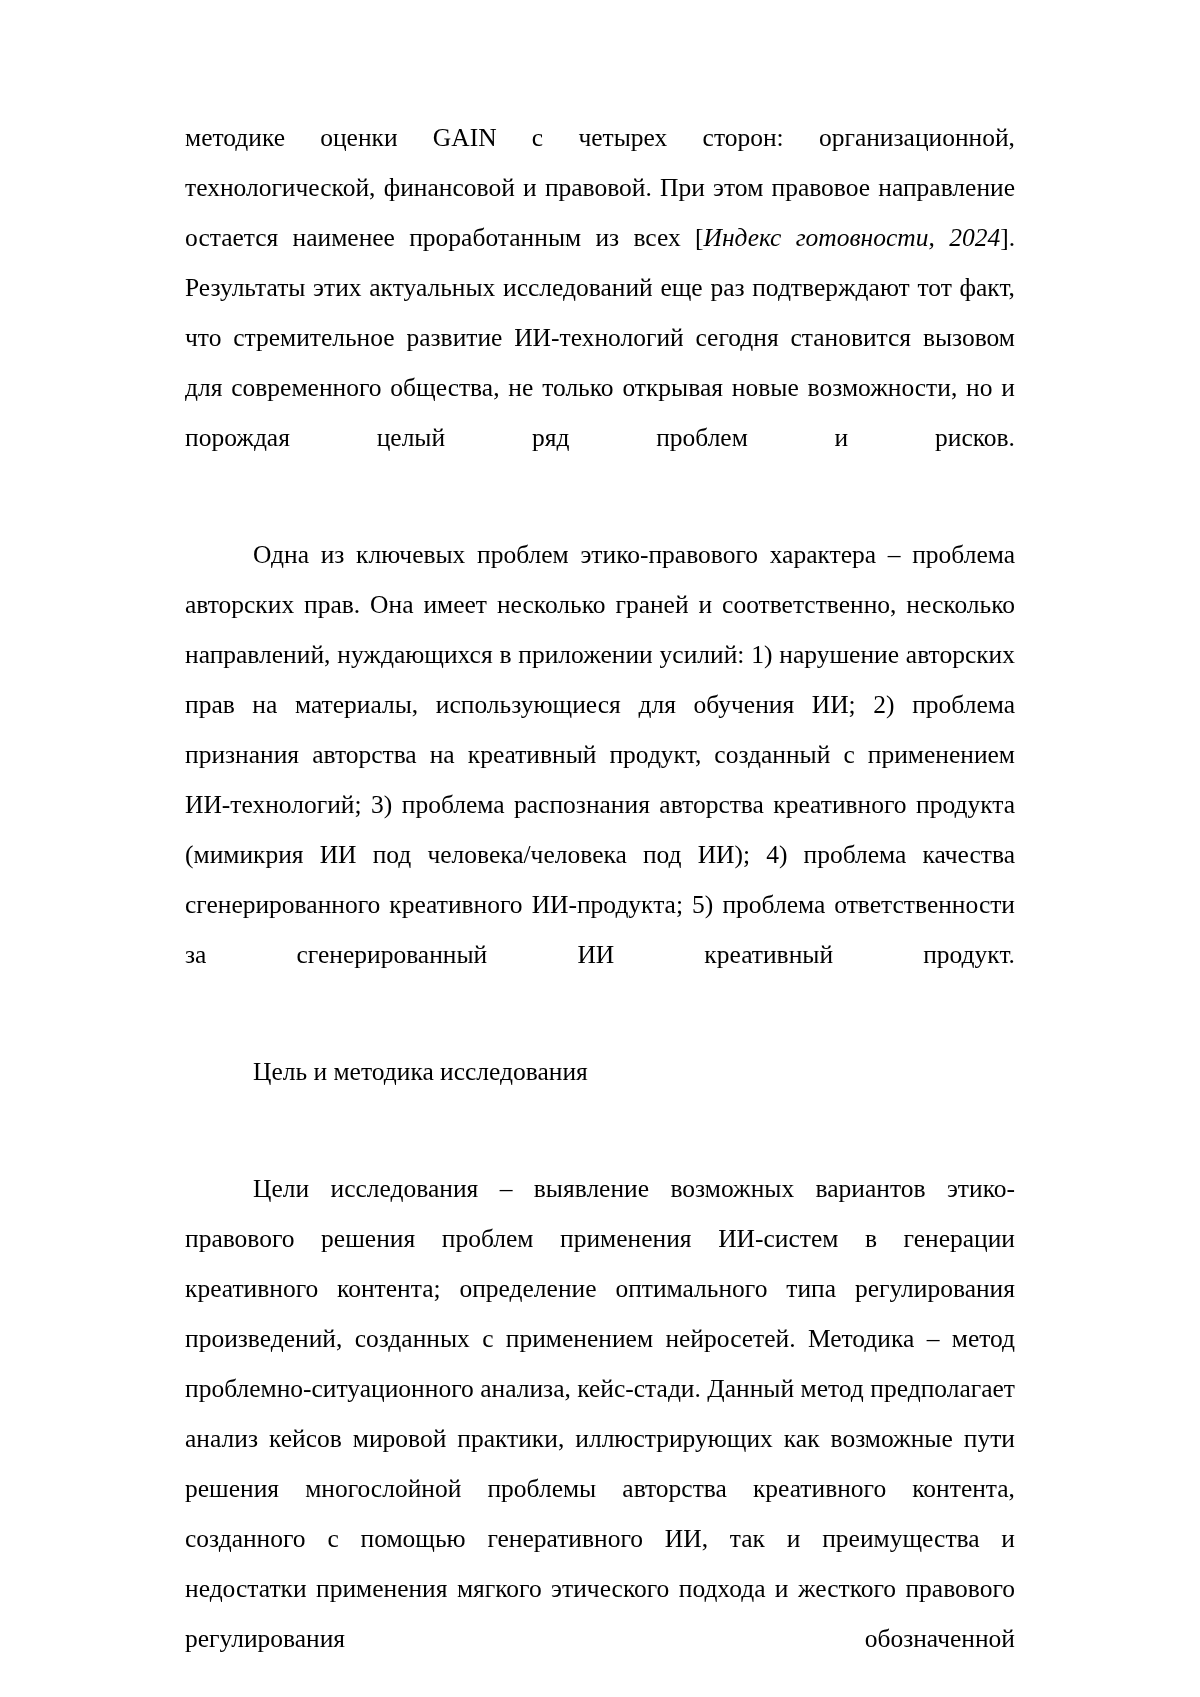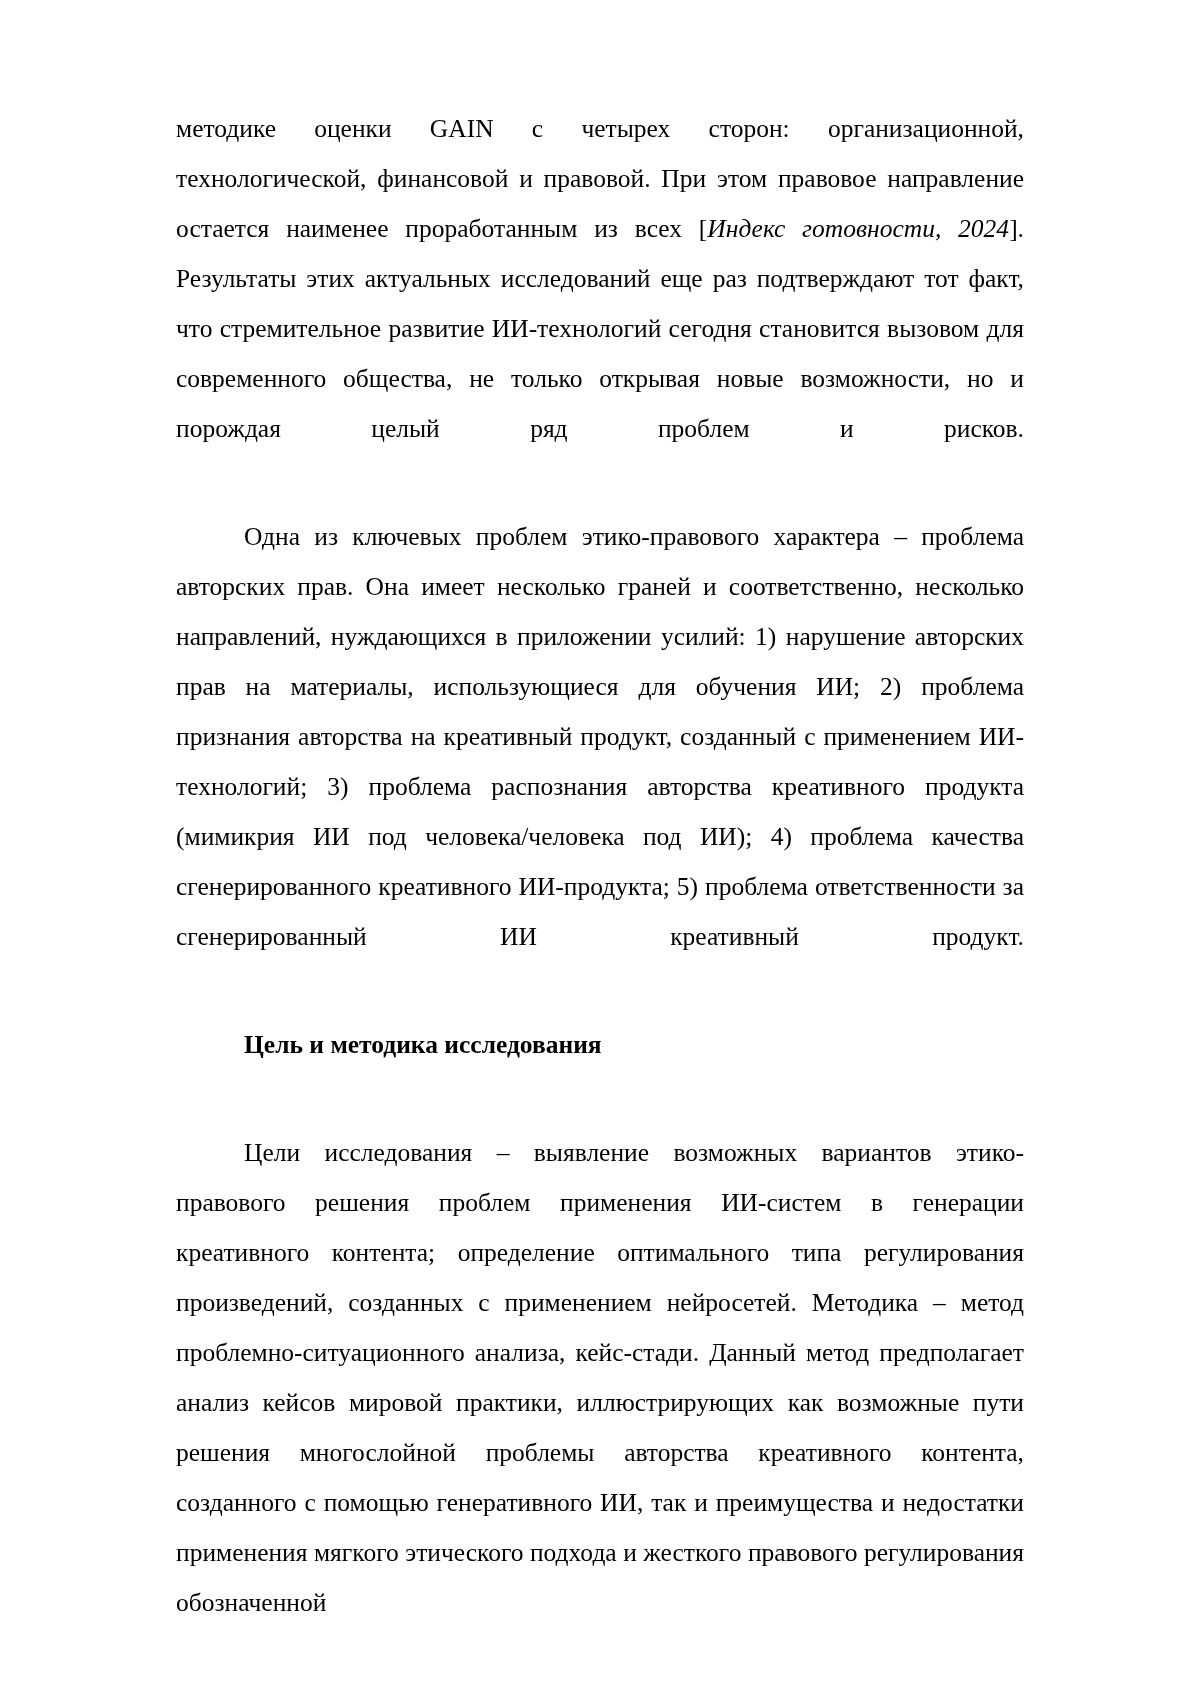--- a/index.html
+++ b/index.html
@@ -24,30 +24,30 @@
     background: #ffffff;
   }
   .doc-body {
     font-size: 25.5px;
     line-height: 50px;
     text-align: justify;
     text-justify: inter-word;
     hyphens: none;
   }
   p {
-    margin: 8px;
+    margin: 17px;
   }
   .para-continued {
     text-indent: 0;
   }
   .para {
     text-indent: 68px;
   }
   .heading {
-    font-weight: bold;
+    font-weight: normal;
     text-indent: 68px;
     text-align: left;
   }
   .italic {
     font-style: italic;
   }
   
   .doc-body p::after {
     content: "";
     display: inline-block;

